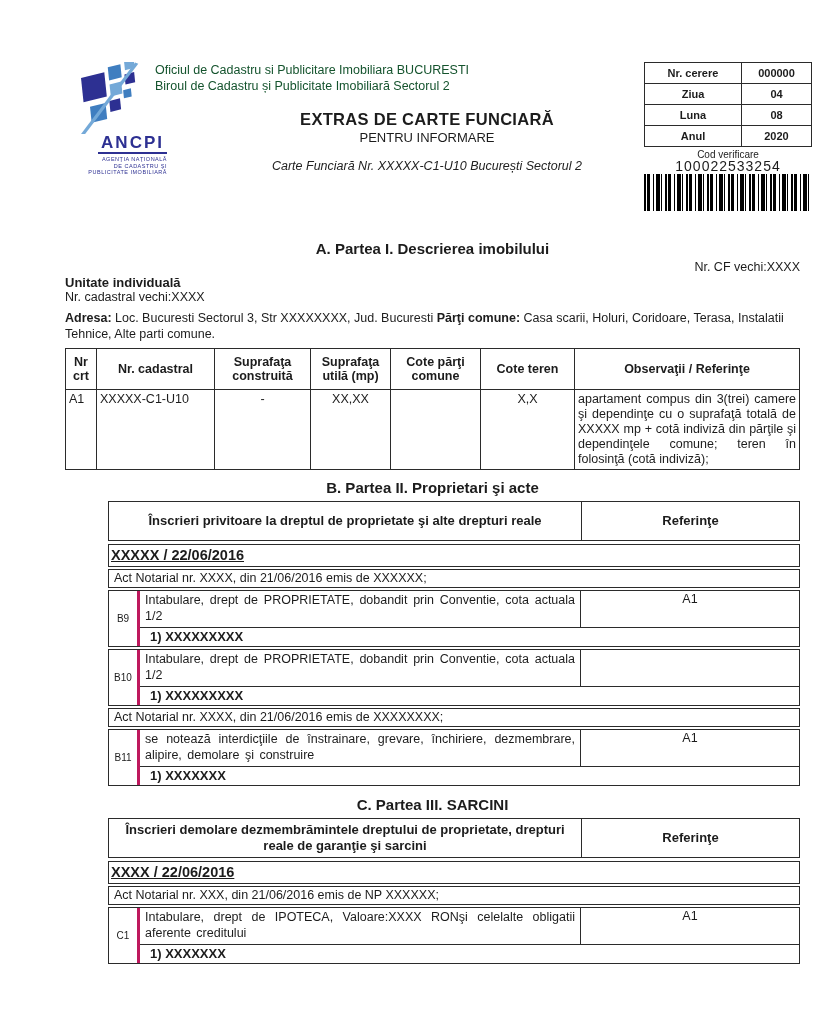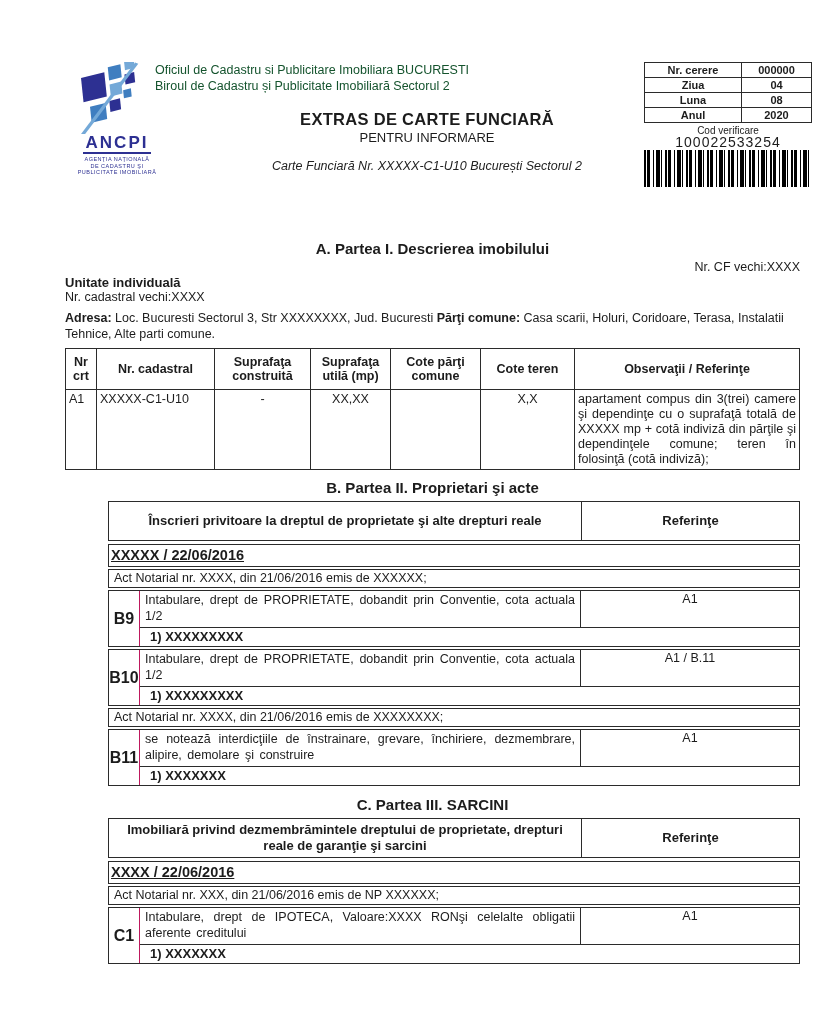--- a/index.html
+++ b/index.html
@@ -2,33 +2,33 @@
 <html><head>
 <meta charset="utf-8">
 <style>
   * { margin:0; padding:0; box-sizing:border-box; }
   html,body { background:#ffffff; }
   body { font-family:"Liberation Sans","DejaVu Sans",sans-serif; color:#1c1c1c; }
   .page { position:relative; width:839px; height:1026px; background:#fff; overflow:hidden; }
 
   
   .header { position:absolute; top:60px; left:65px; right:27px; height:150px; }
-  .logo { position:absolute; left:2px; top:2px; width:100px; text-align:center; }
+  .logo { position:absolute; left:2px; top:2px; width:100px; text-align:right; }
   .logo svg { display:block; margin:0 auto; }
   .logo-name { font-size:17px; font-weight:bold; color:#2d3092; letter-spacing:2px; border-bottom:2px solid #2d3092; display:inline-block; padding:0 3px 1px; line-height:17px; }
   .logo-cap { font-size:5.5px; color:#2d3092; line-height:6.5px; letter-spacing:.5px; margin-top:2px; }
   .office { position:absolute; left:90px; top:2px; font-size:12.5px; line-height:16px; color:#14532d; }
   .titles { position:absolute; left:84px; right:107px; top:50px; text-align:center; }
   .title-main { font-size:16.5px; font-weight:bold; letter-spacing:.3px; }
   .title-sub { font-size:13px; font-weight:normal; margin-top:1px; }
   .doc-ref { font-size:12.5px; font-style:italic; margin-top:14px; color:#222; }
 
   .reqbox { position:absolute; right:0; top:2px; width:168px; }
   .reqtable { width:100%; border-collapse:collapse; }
-  .reqtable td { border:1px solid #2b2b2b; font-size:11px; font-weight:bold; text-align:center; height:15px; padding:0 2px; }
+  .reqtable td { border:1px solid #2b2b2b; font-size:11px; font-weight:bold; text-align:center; height:21px; padding:0 2px; }
   .reqtable td.lab { width:97px; }
   .cod-label { text-align:center; font-size:10px; margin-top:2px; }
   .cod-value { text-align:center; font-size:14px; line-height:13px; letter-spacing:1px; }
   .barcode { margin-top:1px; height:37px; width:100%;
     background:repeating-linear-gradient(90deg,#000 0 2px,#fff 2px 3px,#000 3px 6px,#fff 6px 9px,#000 9px 10px,#fff 10px 12px,#000 12px 16px,#fff 16px 17px,#000 17px 18px,#fff 18px 21px); }
 
   
   .content { position:absolute; top:240px; left:65px; width:735px; }
   .sec-title { text-align:center; font-size:15px; font-weight:bold; }
   .right-line { text-align:right; font-size:12.5px; margin-top:3px; }
@@ -47,21 +47,21 @@
   .obs { text-align:justify; line-height:15px; padding:1px 4px 4px; }
 
   
   .regtable { margin-top:5px;margin-left:43px; }
   .reg-head { display:grid; grid-template-columns:1fr 218px; border:1px solid #2b2b2b; }
   .reg-head > div { font-weight:bold; font-size:13px; text-align:center; display:flex; align-items:center; justify-content:center; min-height:38px; line-height:16px; padding:2px 8px; }
   .reg-head > div:last-child { border-left:1px solid #2b2b2b; }
   .docket { border:1px solid #2b2b2b; margin-top:3px; font-size:14.5px; font-weight:bold; padding:2px 2px 3px;text-decoration:underline; }
   .act { border:1px solid #2b2b2b; margin-top:2px; font-size:12.5px; padding:1px 5px 2px; }
   .pos { display:grid; grid-template-columns:31px 1fr 218px; border:1px solid #2b2b2b; margin-top:2px; }
-  .pos .plabel { grid-row:1 / 3; grid-column:1; border-right:1px solid #be185d; font-size:16px; font-weight:bold; display:flex; align-items:center; justify-content:center; }
+  .pos .plabel { grid-row:1 / 3; grid-column:1; border-right:3px solid #be185d; font-size:10px; font-weight:normal; display:flex; align-items:center; justify-content:center; }
   .pos .ptext { grid-row:1; grid-column:2; border-right:1px solid #2b2b2b; font-size:12.5px; line-height:16px; text-align:justify; padding:1px 5px 3px; word-spacing:2px; }
   .pos .pref { grid-row:1; grid-column:3; font-size:12.5px; text-align:center; padding-top:1px; }
   .pos .pnote { grid-row:2; grid-column:2 / 4; border-top:1px solid #2b2b2b; font-size:13px; font-weight:bold; padding:1px 5px 2px 10px; }
   .spacerB { height:9px; }
   .spacerC { height:10px; }
 </style>
 </head>
 <body>
 
 <div class="page">
@@ -172,41 +172,40 @@
       <div class="pos">
         <div class="plabel">B9</div>
         <div class="ptext">Intabulare, drept de PROPRIETATE, dobandit prin Conventie, cota actuala  1/2</div>
         <div class="pref">A1</div>
         <div class="pnote">1) XXXXXXXXX</div>
       </div>
 
       <div class="pos">
         <div class="plabel">B10</div>
         <div class="ptext">Intabulare, drept de PROPRIETATE, dobandit prin Conventie, cota actuala  1/2</div>
-        <div class="pref">A1 / B.11</div>
         <div class="pnote">1) XXXXXXXXX</div>
       </div>
 
       <div class="act">Act Notarial  nr. XXXX, din 21/06/2016 emis de XXXXXXXX;</div>
 
       <div class="pos">
         <div class="plabel">B11</div>
         <div class="ptext">se notează interdicţiile de înstrainare, grevare, închiriere, dezmembrare, alipire,  demolare şi construire</div>
         <div class="pref">A1</div>
         <div class="pnote">1) XXXXXXX</div>
       </div>
     </div>
 
     <div class="spacerC"></div>
 
     <div class="sec-title">C. Partea III. SARCINI</div>
 
     <div class="regtable">
       <div class="reg-head">
-        <div>Imobiliară privind dezmembrămintele dreptului de proprietate, drepturi reale de garanţie şi sarcini</div>
+        <div>Înscrieri demolare dezmembrămintele dreptului de proprietate, drepturi reale de garanţie şi sarcini</div>
         <div>Referinţe</div>
       </div>
 
       <div class="docket">XXXX / 22/06/2016</div>
       <div class="act">Act Notarial  nr. XXX, din 21/06/2016 emis de NP XXXXXX;</div>
 
       <div class="pos">
         <div class="plabel">C1</div>
         <div class="ptext">Intabulare, drept de IPOTECA, Valoare:XXXX RONşi celelalte obligatii aferente creditului</div>
         <div class="pref">A1</div>

